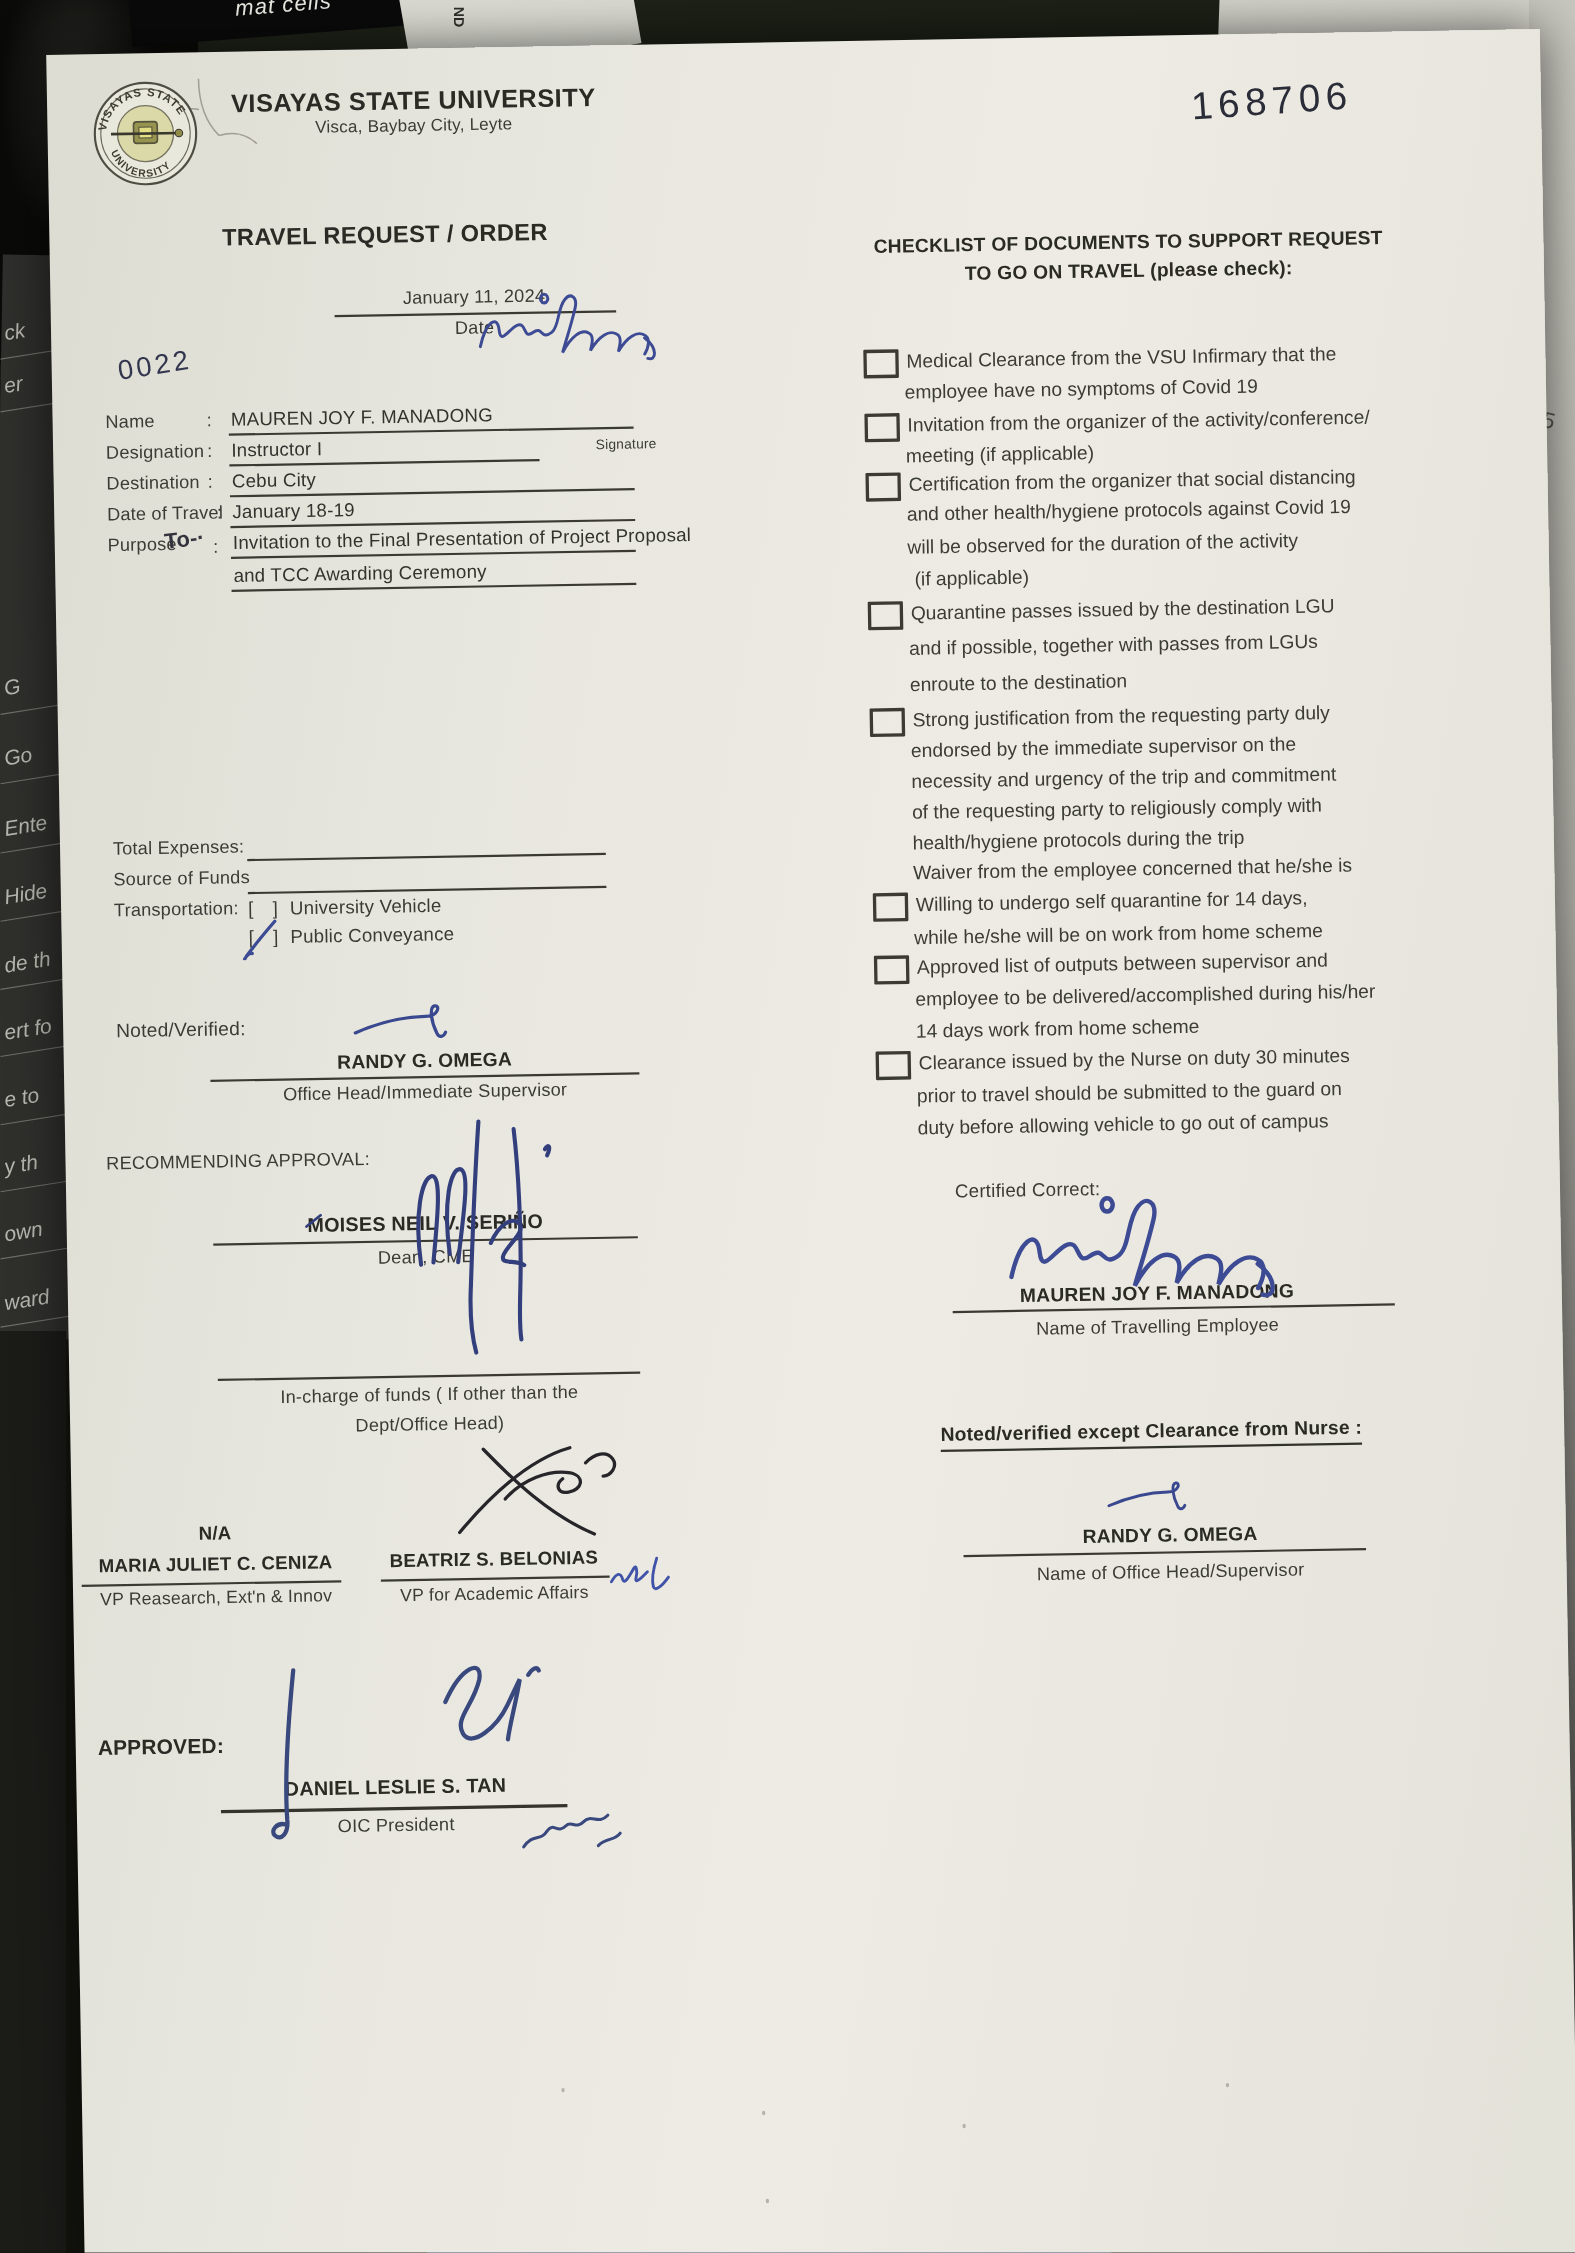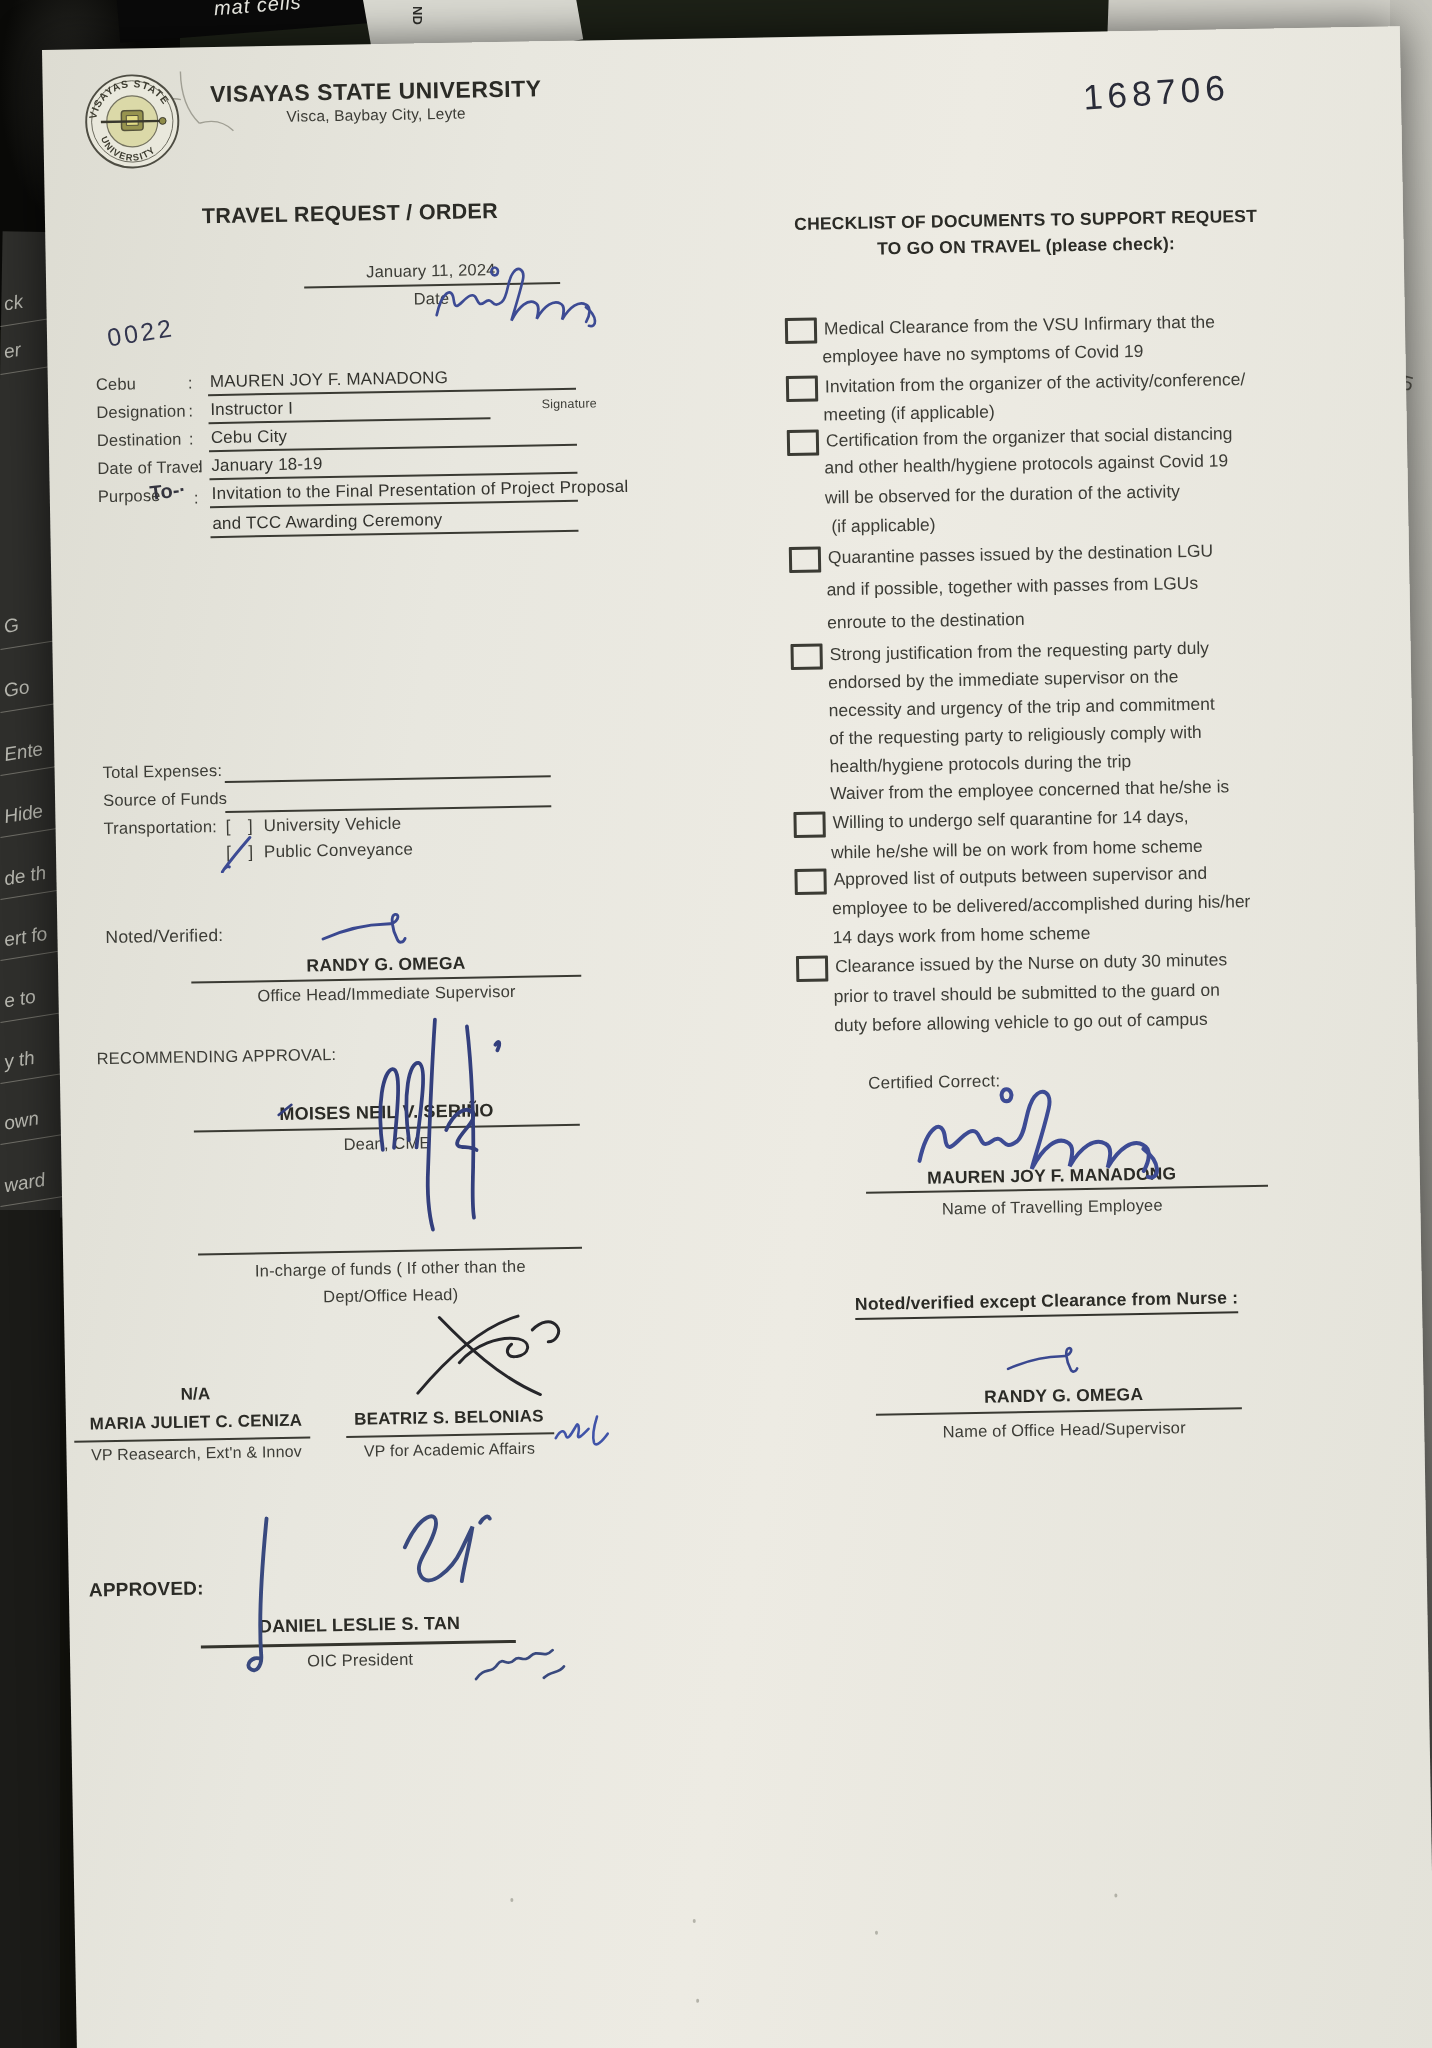--- a/index.html
+++ b/index.html
@@ -105,21 +105,21 @@
 
     <div class="abs pr bd ctr" style="left:728px;top:177px;width:505px;font-size:17.5px;">CHECKLIST OF DOCUMENTS TO SUPPORT REQUEST</div>
     <div class="abs pr bd ctr" style="left:728px;top:203px;width:505px;font-size:17.5px;">TO GO ON TRAVEL (please check):</div>
 
     <div class="abs pr ctr" style="left:256px;top:218px;width:258px;font-size:16.5px;">January 11, 2024</div>
     <div class="rule" style="left:258px;top:241px;width:256px;"></div>
     <div class="abs pr ctr" style="left:256px;top:246px;width:258px;font-size:16.5px;">Date</div>
 
     <div class="abs hw" style="left:60px;top:270px;font-size:25px;color:#33364f;letter-spacing:3px;transform:rotate(-8deg);">0022</div>
 
-    <span class="abs pr" style="left:48px;top:326px;font-size:16.5px;">Cebu</span>
+    <span class="abs pr" style="left:48px;top:326px;font-size:16.5px;">Name</span>
     <span class="abs pr" style="left:140px;top:326px;font-size:16.5px;">:</span>
     <span class="abs pr" style="left:162px;top:325px;font-size:17px;color:#33332e;">MAUREN JOY F. MANADONG</span>
     <div class="rule" style="left:160px;top:347px;width:368px;"></div>
 
     <span class="abs pr" style="left:48px;top:354px;font-size:16.5px;">Designation</span>
     <span class="abs pr" style="left:140px;top:354px;font-size:16.5px;">:</span>
     <span class="abs pr" style="left:162px;top:353px;font-size:17px;color:#33332e;">Instructor I</span>
     <div class="rule" style="left:160px;top:375px;width:282px;"></div>
 
     <span class="abs pr" style="left:48px;top:382px;font-size:16.5px;">Destination</span>

